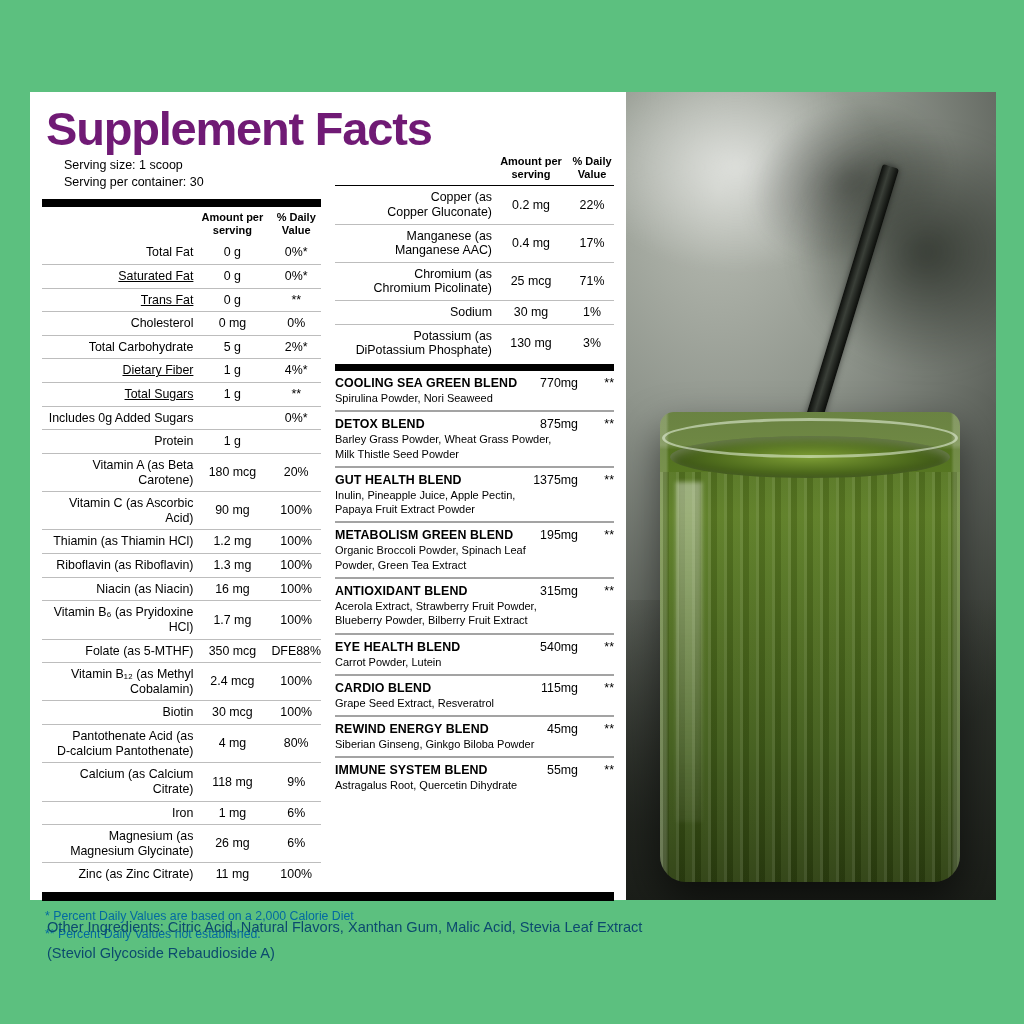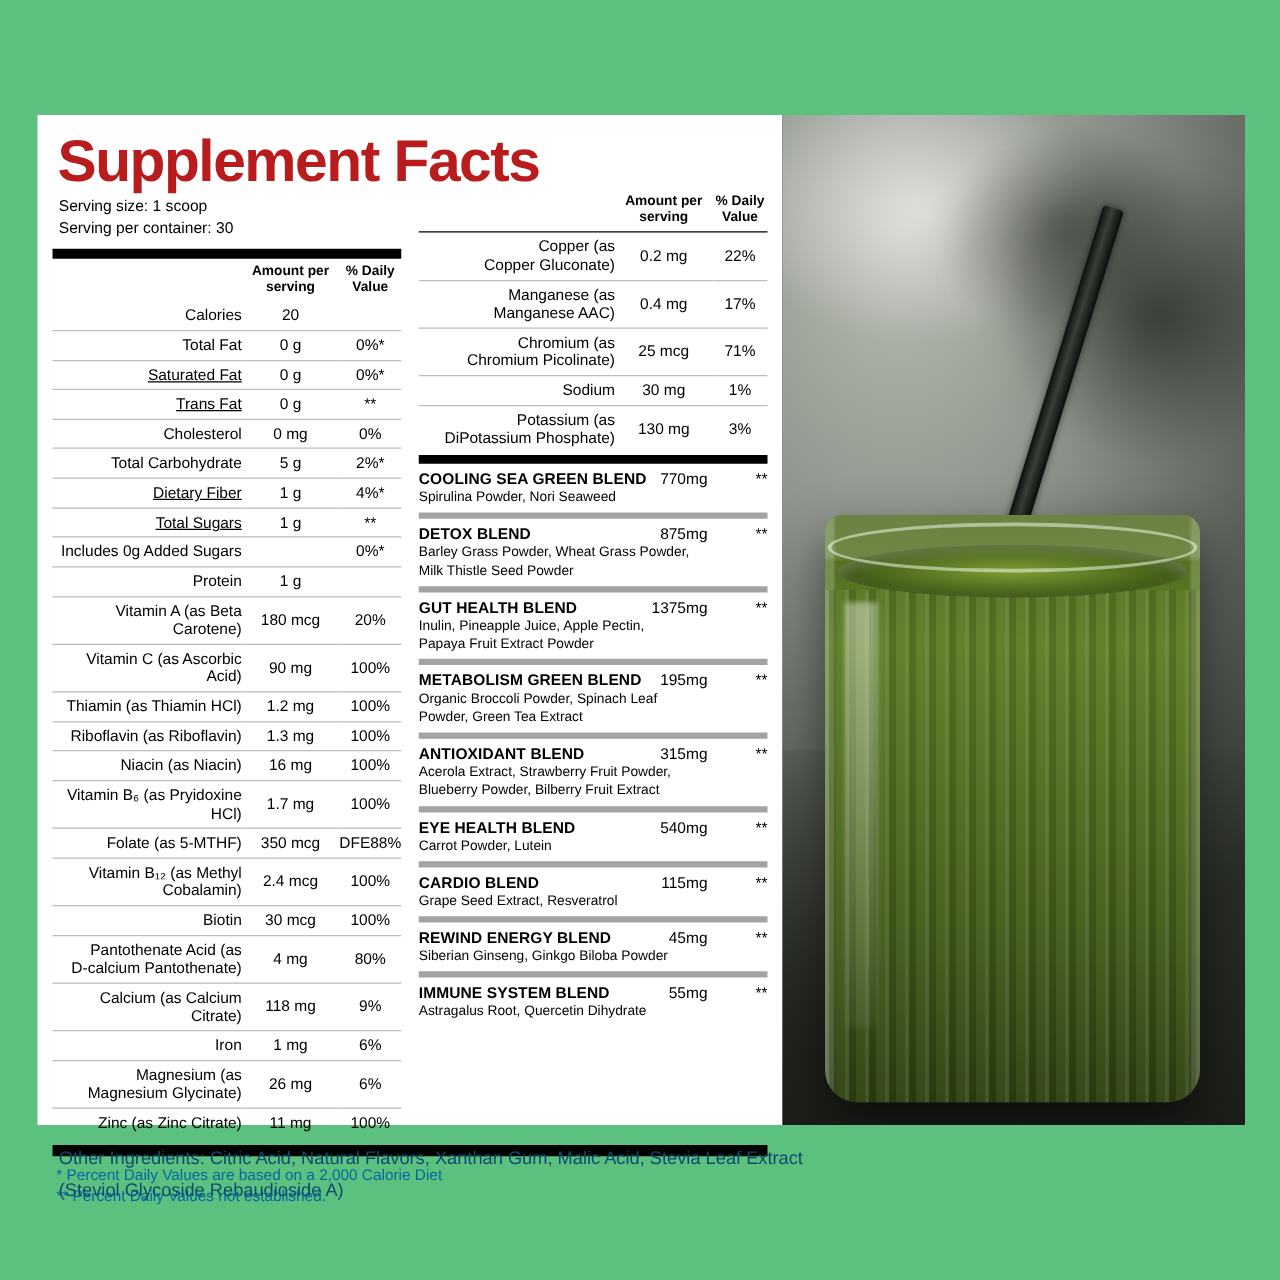--- a/index.html
+++ b/index.html
@@ -41,27 +41,27 @@
     overflow: hidden;
     background: #1c1f1a;
   }
 
   
   .title {
     font-size: 47px;
     font-weight: bold;
     letter-spacing: -1.2px;
     line-height: 1.05;
-    color: #b91c1c;
+    color: #701a75;
     margin: 4px 0 4px 4px;
   }
   .serving {
     font-size: 12.5px;
     color: #000;
-    margin-left: 5px;
+    margin-left: 22px;
     line-height: 1.32;
   }
 
   
   .cols {
     display: flex;
     gap: 14px;
     margin-top: 7px;
   }
   .col {
@@ -108,37 +108,37 @@
     padding-bottom: 3px;
   }
   .hdr-blank { border-bottom: none; }
 
   
   .blend-sep {
     border-top: 7px solid #000;
     margin-top: 2px;
   }
   .blend {
-    border-bottom: 5px solid #a3a3a3;
+    border-bottom: 2px solid #a3a3a3;
     padding: 5px 0 5px 0;
     position: relative;
   }
   .blend:last-child { border-bottom: none; }
   .blend-head {
     display: flex;
     align-items: baseline;
     font-size: 12.4px;
   }
   .blend-name {
     font-weight: bold;
     letter-spacing: 0.1px;
   }
   .blend-mg {
     margin-left: auto;
-    margin-right: 20px;
+    margin-right: 8px;
     font-weight: normal;
     padding-right: 6px;
   }
   .blend-dv {
     width: 22px;
     text-align: right;
     font-weight: normal;
   }
   .blend-items {
     font-size: 11px;
@@ -283,25 +283,20 @@
           <table class="nut">
             <tbody id="left-head">
                 <tr class="hdr-row">
                   <td class="name hdr-blank"></td>
                   <td class="amt">Amount per<br>serving</td>
                   <td class="dv">% Daily<br>Value</td>
                 </tr>
               </tbody>
             <tbody id="left-body">
                 <tr>
-                  <td class="name">Calories</td>
-                  <td class="amt">20</td>
-                  <td class="dv"></td>
-                </tr>
-                <tr>
                   <td class="name">Total Fat</td>
                   <td class="amt">0 g</td>
                   <td class="dv">0%*</td>
                 </tr>
                 <tr>
                   <td class="name ind1">Saturated Fat</td>
                   <td class="amt">0 g</td>
                   <td class="dv">0%*</td>
                 </tr>
                 <tr>

